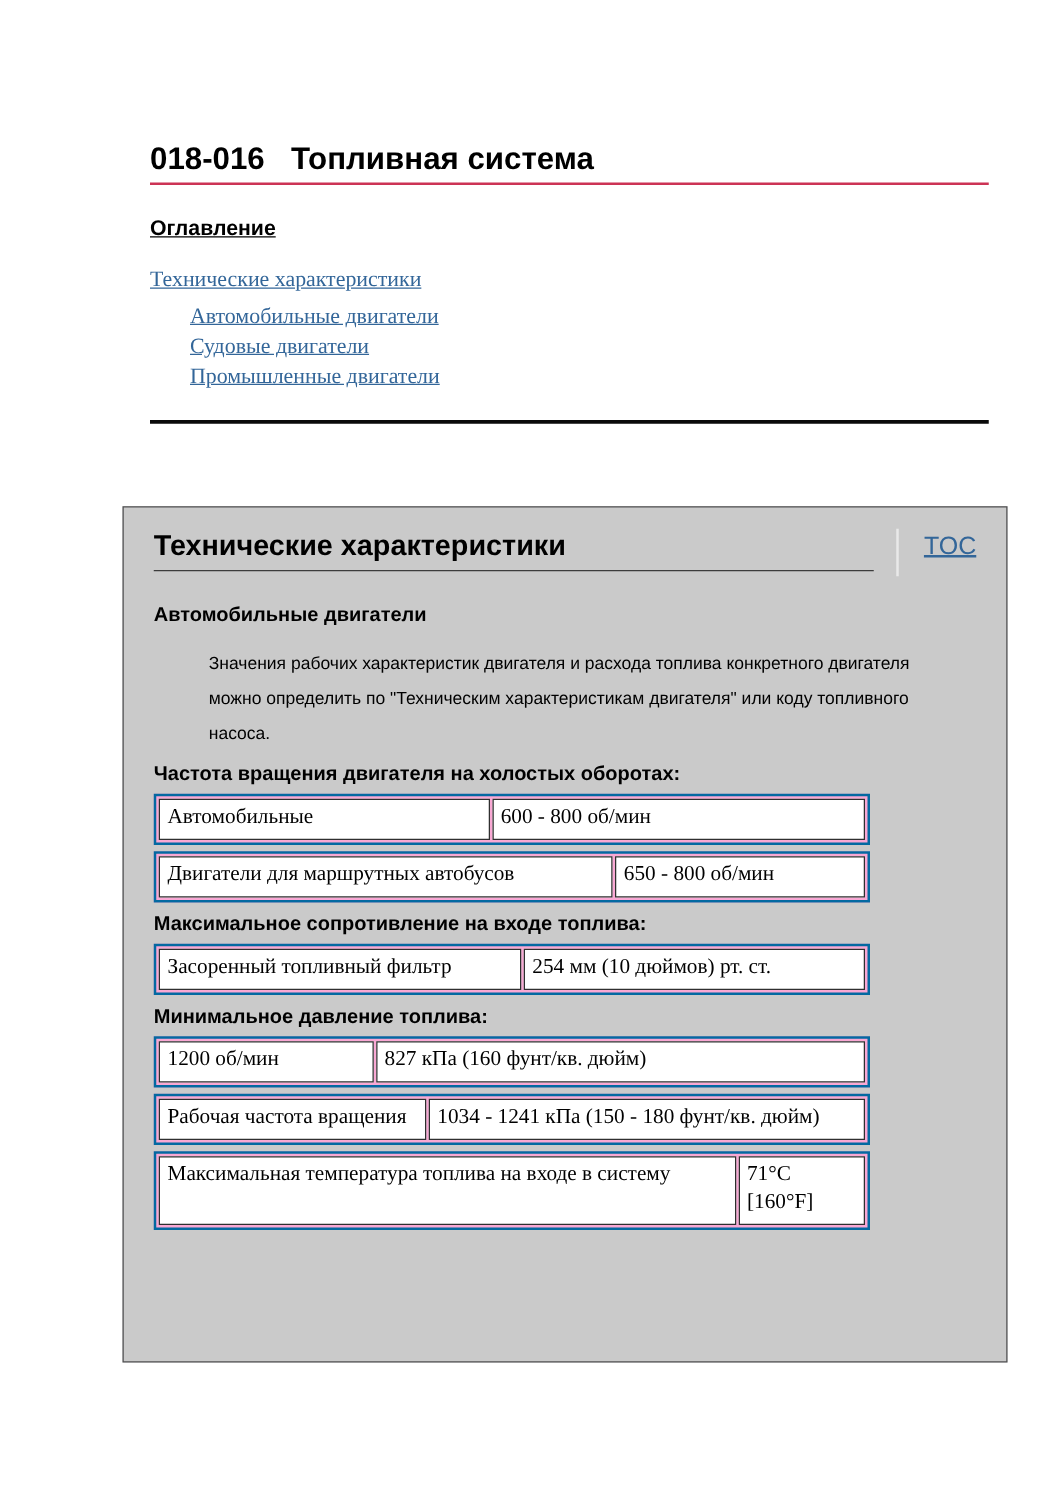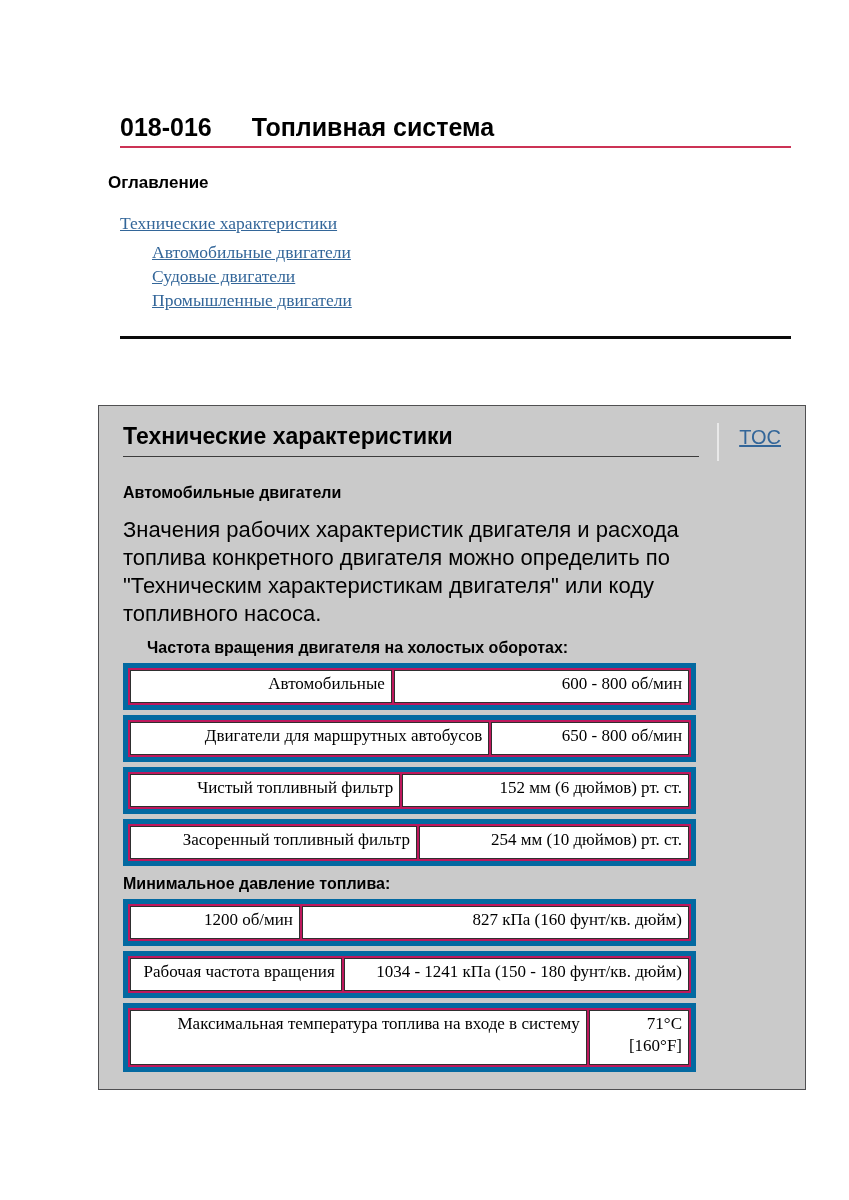--- a/index.html
+++ b/index.html
@@ -13,25 +13,25 @@
   }
 
   
   .doc-header {
     position: absolute; left: 120px; top: 111px; width: 671px;
     font-size: 25px; font-weight: bold; line-height: 32px;
     padding-bottom: 3px;
     border-bottom: 2px solid #cc3355;
     white-space: nowrap;
   }
-  .doc-header .doc-title-text { margin-left: 40px; }
+  .doc-header .doc-title-text { margin-left: 21px; }
 
   .toc-heading {
-    position: absolute; left: 108px; top: 173px;
-    font-size: 17px; font-weight: bold;
+    position: absolute; left: 120px; top: 173px;
+    font-size: 17px; font-weight: bold; text-decoration: underline;
   }
 
   .toc-list {
     position: absolute; left: 120px; top: 214px;
     font-family: "Liberation Serif", serif;
     font-size: 17.5px; line-height: 19px;
   }
   .toc-list a, .panel a {
     color: #336699; text-decoration: underline; cursor: pointer;
   }
@@ -69,39 +69,39 @@
     font-size: 20px;
   }
 
   .subsection-title {
     margin-top: 22px;
     font-size: 16px; font-weight: bold; line-height: 19px;
   }
 
   .intro-paragraph {
     margin-top: 14px;
-    font-size: 22px; line-height: 28px;
+    font-size: 14px; line-height: 28px;
     max-width: 596px;
+    margin-left: 44px;
   }
 
   .section-heading {
     margin-top: 8px; margin-bottom: 5px;
     font-size: 16px; font-weight: bold; line-height: 20px;
   }
-  .section-heading.first { margin-top: 10px; margin-left: 24px; }
+  .section-heading.first { margin-top: 10px; }
 
   table.spec-table {
     width: 573px;
     table-layout: fixed;
-    background: #be185d;
-    border: 5px solid #0369a1;
+    background: #f9a8d4;
+    border: 2px solid #0369a1;
     border-collapse: separate;
     border-spacing: 2px;
     margin: 0 0 5px 0;
-    text-align: right;
   }
   table.spec-table td {
     border: 1px solid #2f2f2f;
     vertical-align: top;
     padding: 2px 6px 7px 6px;
     font-family: "Liberation Serif", serif;
     font-size: 17px; line-height: 22px;
     background: #ffffff;
     overflow: hidden;
   }
@@ -154,29 +154,22 @@
       </table>
     <table class="spec-table">
       <tbody>
           <tr>
         <td style="width:62%">Двигатели для маршрутных автобусов</td>
         <td>650 - 800 об/мин</td>
       </tr>
     </tbody>
       </table>
 
-
-    <table class="spec-table">
-      <tbody>
-          <tr>
-        <td style="width:46%">Чистый топливный фильтр</td>
-        <td>152 мм (6 дюймов) рт. ст.</td>
-      </tr>
-    </tbody>
-      </table>
+    <div class="section-heading">Максимальное сопротивление на входе топлива:</div>
+
     <table class="spec-table">
       <tbody>
           <tr>
         <td style="width:49%">Засоренный топливный фильтр</td>
         <td>254 мм (10 дюймов) рт. ст.</td>
       </tr>
     </tbody>
       </table>
 
     <div class="section-heading">Минимальное давление топлива:</div>

